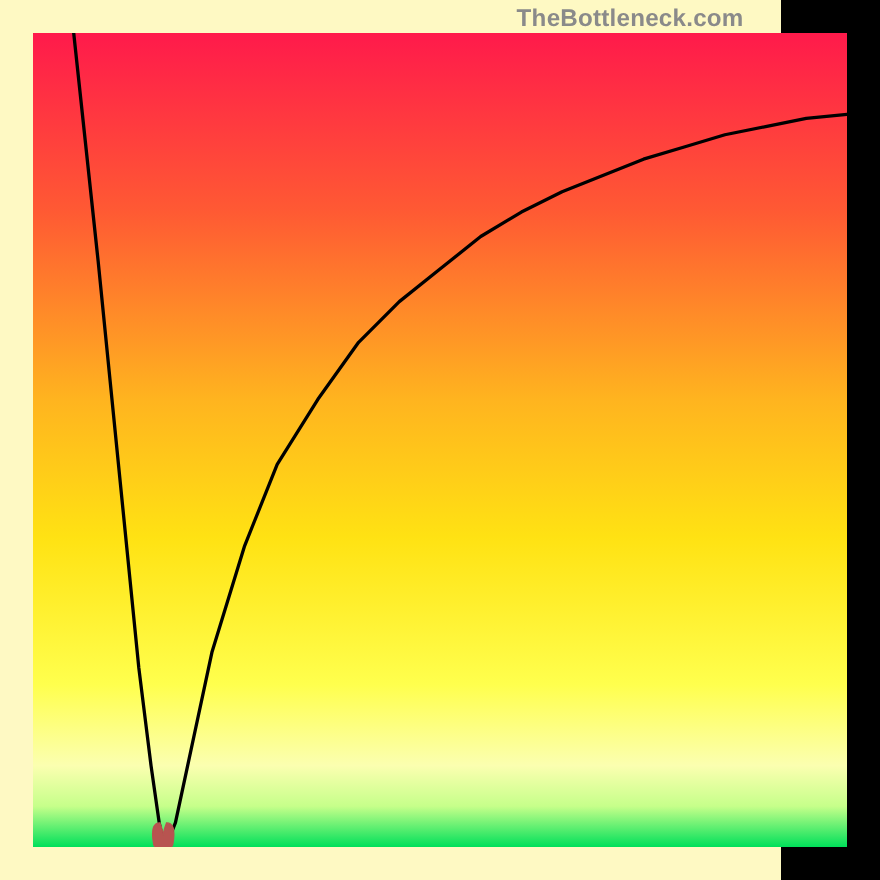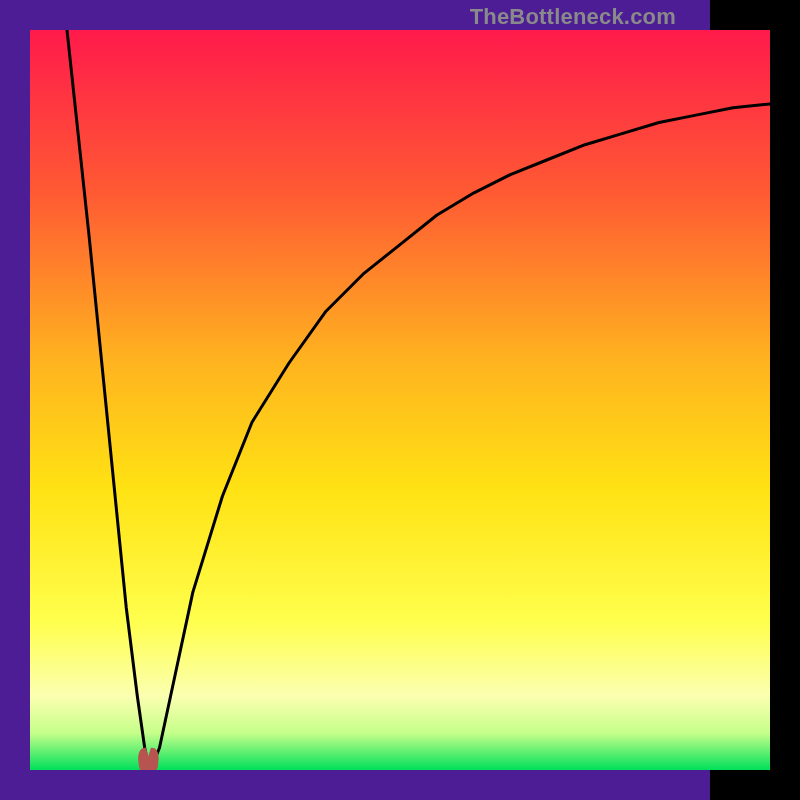--- a/index.html
+++ b/index.html
@@ -8,21 +8,21 @@
     width: 800px;
     height: 800px;
     overflow: hidden;
     background: #000;
   }
   .frame {
     position: absolute;
     left: 0; top: 0;
     width: 710px;
     height: 800px;
-    background: #4c1d95;
+    background: #fef9c3;
   }
   .plot {
     position: absolute;
     left: 30px;
     top: 30px;
     width: 740px;
     height: 740px;
   }
   .watermark {
     position: absolute;

